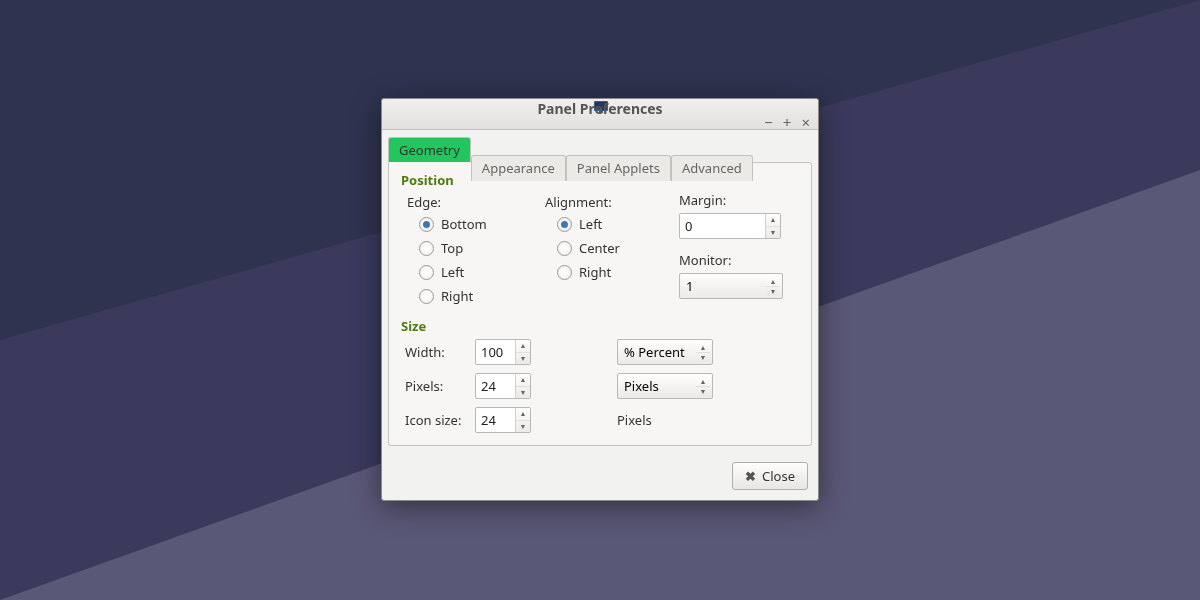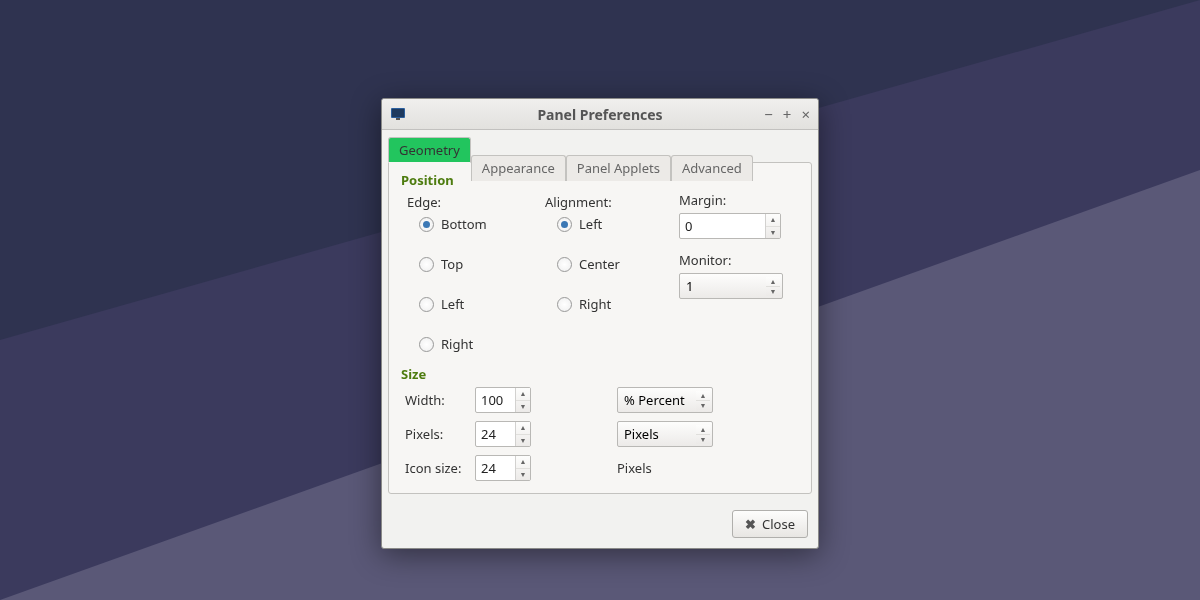--- a/index.html
+++ b/index.html
@@ -34,20 +34,21 @@
     box-shadow: 0 6px 30px rgba(0,0,0,0.45);
   }
   .titlebar {
     height: 30px;
     display: flex;
     align-items: center;
     background: linear-gradient(#f0efed, #e2e1de);
     border-bottom: 1px solid #c2c1bf;
     border-radius: 3px 3px 0 0;
     position: relative;
+    flex-direction: column;
   }
   .titlebar .icon {
     margin: 0 6px 0 8px;
     width: 16px; height: 16px;
   }
   .titlebar .title {
     position: absolute;
     left: 0; right: 0;
     text-align: center;
     font-weight: bold;
@@ -111,21 +112,21 @@
   }
   .col { }
   .grouplabel {
     color: #333;
     margin: 2px 0 4px 6px;
   }
   .radios {
     margin-left: 18px;
     display: flex;
     flex-direction: column;
-    gap: 22px;
+    gap: 6px;
     margin-bottom: 6px;
   }
   .radio {
     display: flex;
     align-items: center;
     gap: 7px;
     color: #333;
   }
   .rcircle {
     width: 13px; height: 13px;

